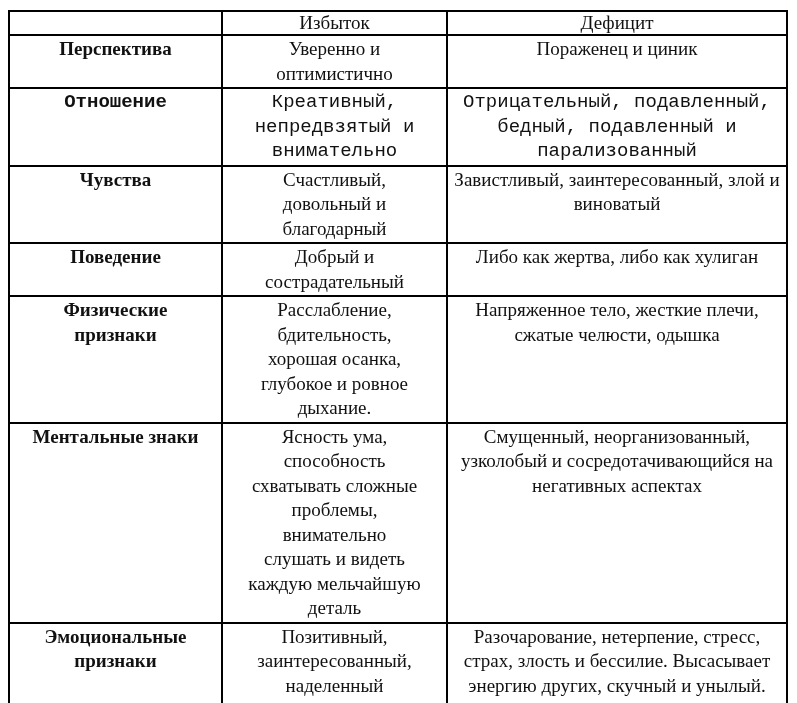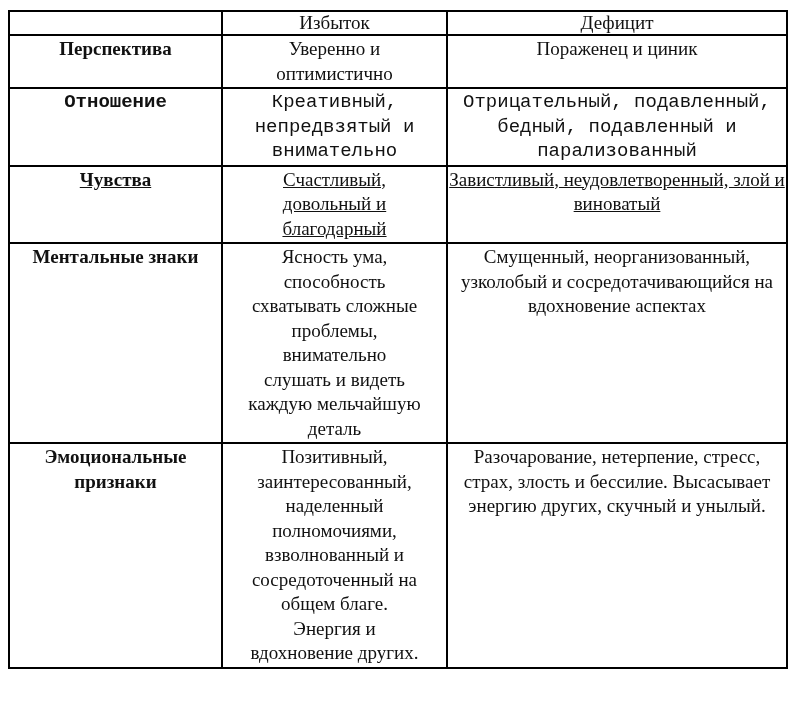--- a/index.html
+++ b/index.html
@@ -44,21 +44,21 @@
     vertical-align: middle;
   }
   table.matrix td.rowlabel {
     font-weight: bold;
     padding: 1px 18px;
   }
   table.matrix td.surplus { padding: 1px 25px; }
   table.matrix td.deficit { padding: 1px 0; }
   tbody tr:nth-child(1) { height: 53px;  }
   tbody tr:nth-child(2) { height: 70px; font-family: Liberation Mono, monospace;  }
-  tbody tr:nth-child(3) { height: 43px; text-decoration: underline;  }
+  tbody tr:nth-child(3) { height: 43px;  }
   tbody tr:nth-child(4) { height: 50px;  }
   tbody tr:nth-child(5) { height: 107px; }
   tbody tr:nth-child(6) { height: 123px; }
   tbody tr:nth-child(7) { height: 196px; }
 </style>
 </head>
 <body>
 
 <div class="page">
   <table class="matrix">
@@ -81,26 +81,36 @@
         <td class="deficit">Пораженец и циник</td>
       </tr>
       <tr>
         <td class="rowlabel">Отношение</td>
         <td class="surplus">Креативный, непредвзятый и внимательно</td>
         <td class="deficit">Отрицательный, подавленный, бедный, подавленный и парализованный</td>
       </tr>
       <tr>
         <td class="rowlabel">Чувства</td>
         <td class="surplus">Счастливый, довольный и благодарный</td>
-        <td class="deficit">Завистливый, неудовлетворенный, злой и виноватый</td>
+        <td class="deficit">Завистливый, заинтересованный, злой и виноватый</td>
+      </tr>
+      <tr>
+        <td class="rowlabel">Поведение</td>
+        <td class="surplus">Добрый и сострадательный</td>
+        <td class="deficit">Либо как жертва, либо как хулиган</td>
+      </tr>
+      <tr>
+        <td class="rowlabel">Физические признаки</td>
+        <td class="surplus">Расслабление, бдительность, хорошая осанка, глубокое и ровное дыхание.</td>
+        <td class="deficit">Напряженное тело, жесткие плечи, сжатые челюсти, одышка</td>
       </tr>
       <tr>
         <td class="rowlabel">Ментальные знаки</td>
         <td class="surplus">Ясность ума, способность схватывать сложные проблемы, внимательно слушать и видеть каждую мельчайшую деталь</td>
-        <td class="deficit">Смущенный, неорганизованный, узколобый и сосредотачивающийся на вдохновение аспектах</td>
+        <td class="deficit">Смущенный, неорганизованный, узколобый и сосредотачивающийся на негативных аспектах</td>
       </tr>
       <tr>
         <td class="rowlabel">Эмоциональные признаки</td>
         <td class="surplus">Позитивный, заинтересованный, наделенный полномочиями, взволнованный и сосредоточенный на общем благе. Энергия и вдохновение других.</td>
         <td class="deficit">Разочарование, нетерпение, стресс, страх, злость и бессилие. Высасывает энергию других, скучный и унылый.</td>
       </tr>
     </tbody>
   </table>
 </div>
 

